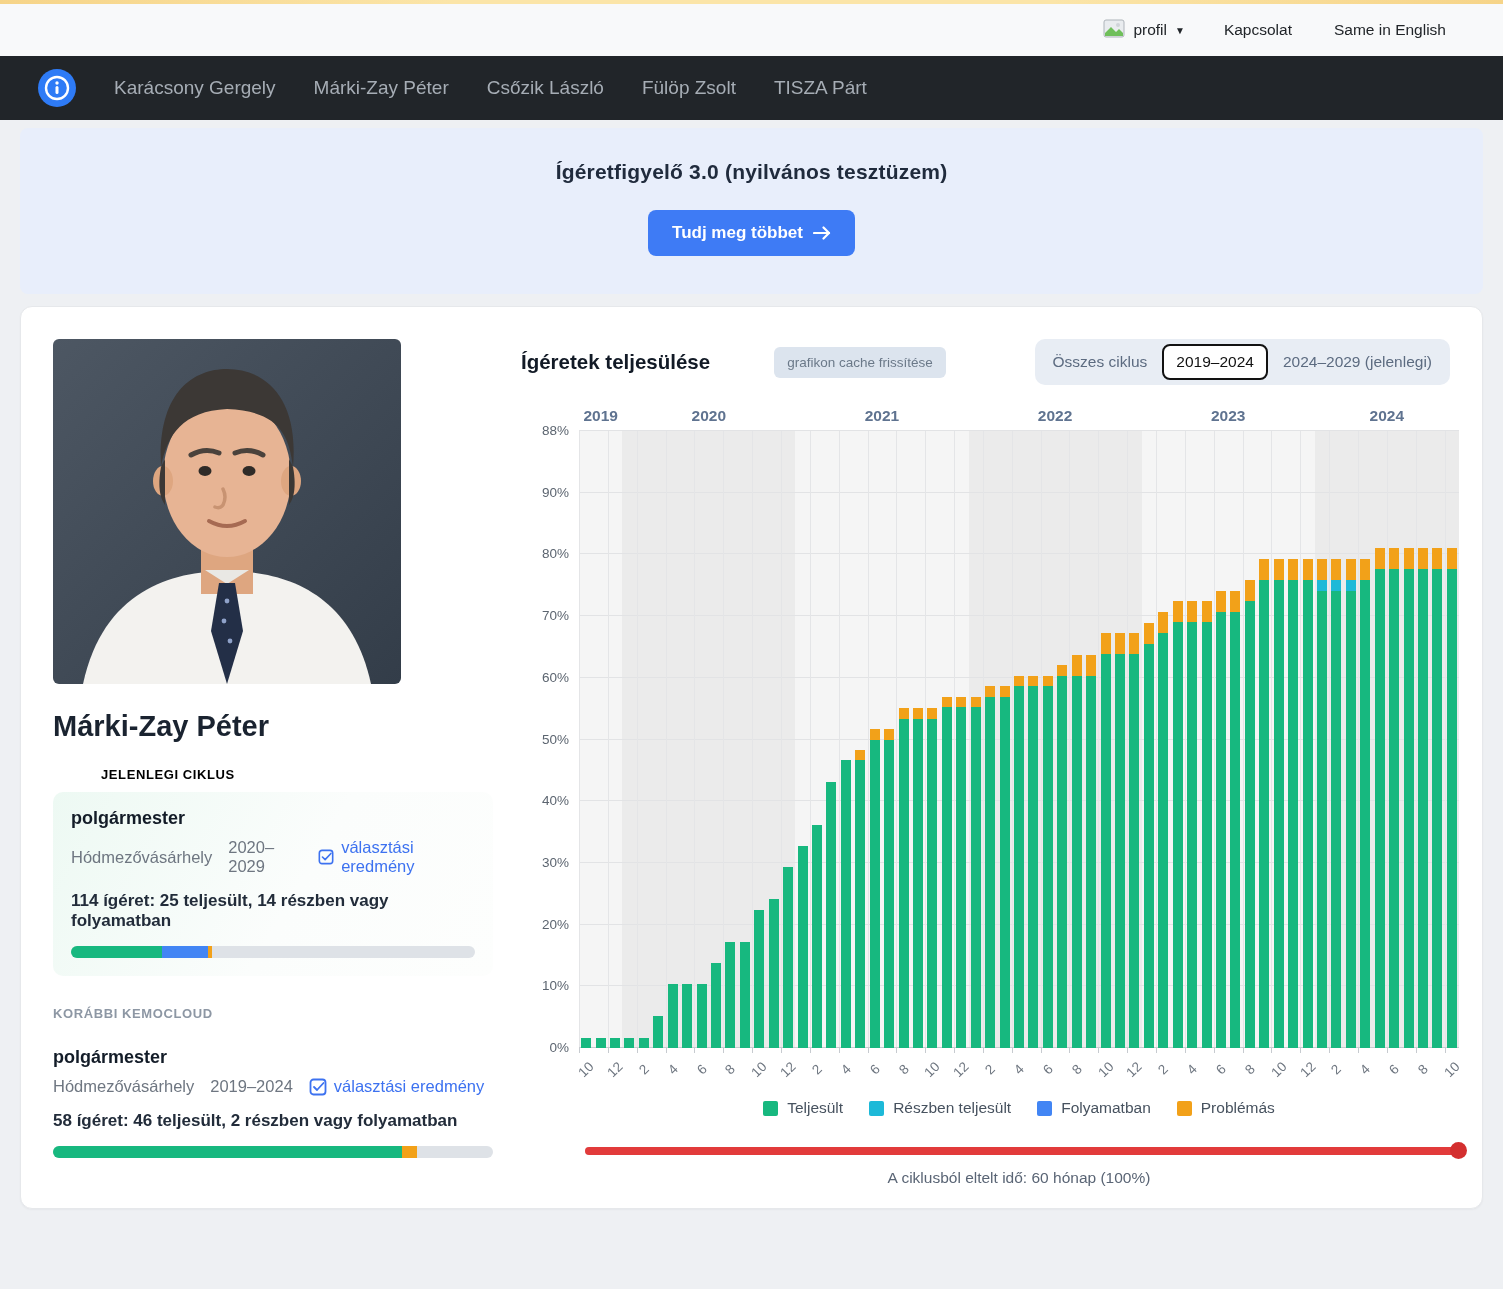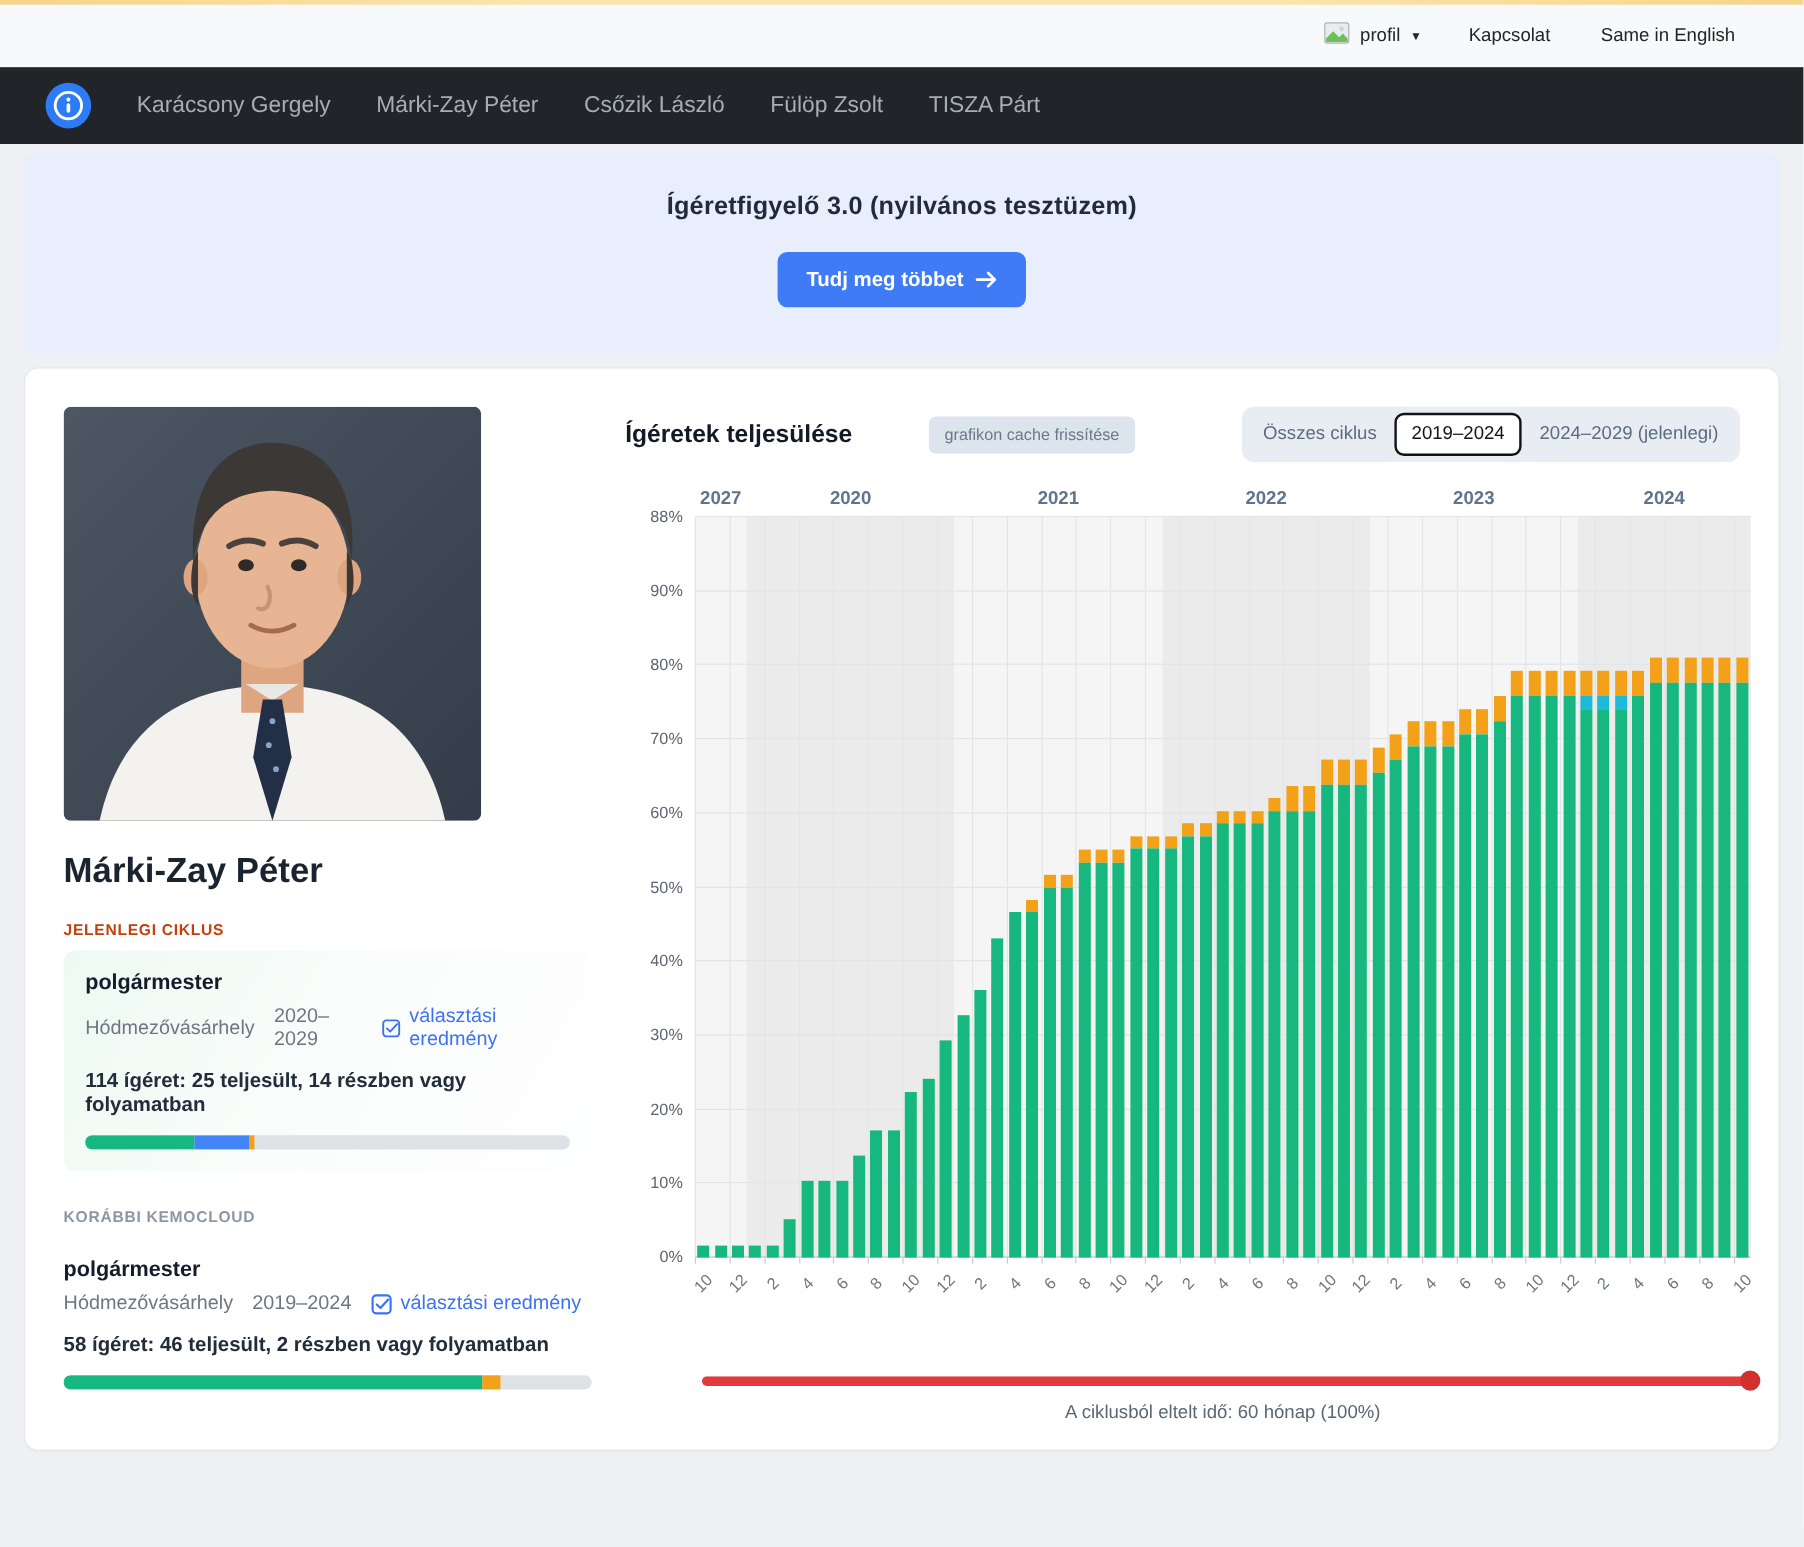--- a/index.html
+++ b/index.html
@@ -50,21 +50,21 @@
   .cta svg { display:block; }
   
   .main-card {
     margin:12px 20px 0 20px; background:#fff; border:1px solid #e6e8eb; border-radius:12px;
     box-shadow:0 1px 2px rgba(20,30,40,.04); padding:32px; display:flex; gap:28px; min-height:880px;
   }
   .left-col { width:440px; flex:none; }
   .portrait { width:348px; height:345px; border-radius:6px; overflow:hidden; display:block; }
   .person-name { font-size:29px; font-weight:700; color:#1a2330; margin-top:26px; }
   .cycle-label { font-size:13px; font-weight:700; letter-spacing:.6px; margin-top:24px; }
-  .cycle-label.current { color:#c2410c; }
+  .cycle-label.current { color:#000000;margin-left:48px; }
   .cycle-label.previous { color:#8d97a4; margin-top:30px; }
   .cycle-card { margin-top:10px; border-radius:10px; padding:16px 18px 18px 18px; }
   .cycle-card.tinted { background:linear-gradient(120deg,#edf9f3 0%,#fbfdfc 55%,#fdfefd 100%); }
   .cycle-card.plain { padding-left:0; padding-right:0; }
   .position { font-size:18px; font-weight:700; color:#131c28; }
   .meta-row { display:flex; align-items:center; gap:16px; margin-top:9px; font-size:16.5px; color:#6e7681; }
   .result-link { display:flex; align-items:center; gap:7px; color:#3d72f0; cursor:pointer; }
   .summary { font-size:17px; font-weight:700; color:#222c3a; margin-top:15px; }
   .pbar { margin-top:15px; height:12px; border-radius:6px; background:#dee2e7; overflow:hidden; display:flex; }
   .pbar .seg { height:100%; }
@@ -238,21 +238,21 @@
       <div class="tabs">
         <div class="tab">Összes ciklus</div>
         <div class="tab active">2019–2024</div>
         <div class="tab">2024–2029 (jelenlegi)</div>
       </div>
     </div>
 
     <div class="chart-wrap">
       <div class="plot">
           <div class="year-band" style="left: 0px; width: 43.2787px;"></div>
-          <div class="year-tag" style="left: 0px; width: 43.2787px;">2027</div>
+          <div class="year-tag" style="left: 0px; width: 43.2787px;">2019</div>
           <div class="year-band dark" style="left: 43.2787px; width: 173.115px;"></div>
           <div class="year-tag" style="left: 43.2787px; width: 173.115px;">2020</div>
           <div class="year-band" style="left: 216.393px; width: 173.115px;"></div>
           <div class="year-tag" style="left: 216.393px; width: 173.115px;">2021</div>
           <div class="year-band dark" style="left: 389.508px; width: 173.115px;"></div>
           <div class="year-tag" style="left: 389.508px; width: 173.115px;">2022</div>
           <div class="year-band" style="left: 562.623px; width: 173.115px;"></div>
           <div class="year-tag" style="left: 562.623px; width: 173.115px;">2023</div>
           <div class="year-band dark" style="left: 735.738px; width: 144.262px;"></div>
           <div class="year-tag" style="left: 735.738px; width: 144.262px;">2024</div>
@@ -519,20 +519,38 @@
             <div class="" style="height: 478.792px; background: rgb(23, 184, 127);"></div>
             <div class="" style="height: 20.978px; background: rgb(242, 161, 25);"></div>
           </div>
           <div class="bar" style="left: 853.361px; width: 10px;">
             <div class="" style="height: 478.792px; background: rgb(23, 184, 127);"></div>
             <div class="" style="height: 20.978px; background: rgb(242, 161, 25);"></div>
           </div>
           <div class="bar" style="left: 867.787px; width: 10px;">
             <div class="" style="height: 478.792px; background: rgb(23, 184, 127);"></div>
             <div class="" style="height: 20.978px; background: rgb(242, 161, 25);"></div>
+          </div>
+        </div>
+      <div class="legend">
+          <div class="legend-item">
+            <div class="legend-swatch" style="background: rgb(23, 184, 127);"></div>
+            <div class="">Teljesült</div>
+          </div>
+          <div class="legend-item">
+            <div class="legend-swatch" style="background: rgb(29, 185, 216);"></div>
+            <div class="">Részben teljesült</div>
+          </div>
+          <div class="legend-item">
+            <div class="legend-swatch" style="background: rgb(66, 133, 244);"></div>
+            <div class="">Folyamatban</div>
+          </div>
+          <div class="legend-item">
+            <div class="legend-swatch" style="background: rgb(242, 161, 25);"></div>
+            <div class="">Problémás</div>
           </div>
         </div>
       <div class="slider-row">
         <div class="slider-track"></div>
         <div class="slider-fill" style="width: 100%;"></div>
         <div class="slider-handle" style="left: calc(100% - 9px);"></div>
       </div>
       <div class="slider-caption">A ciklusból eltelt idő: 60 hónap (100%)</div>
     <div class="yaxis-label" style="left: 2px; top: 633px;">0%</div>
         <div class="yaxis-label" style="left: 2px; top: 571.3px;">10%</div>

